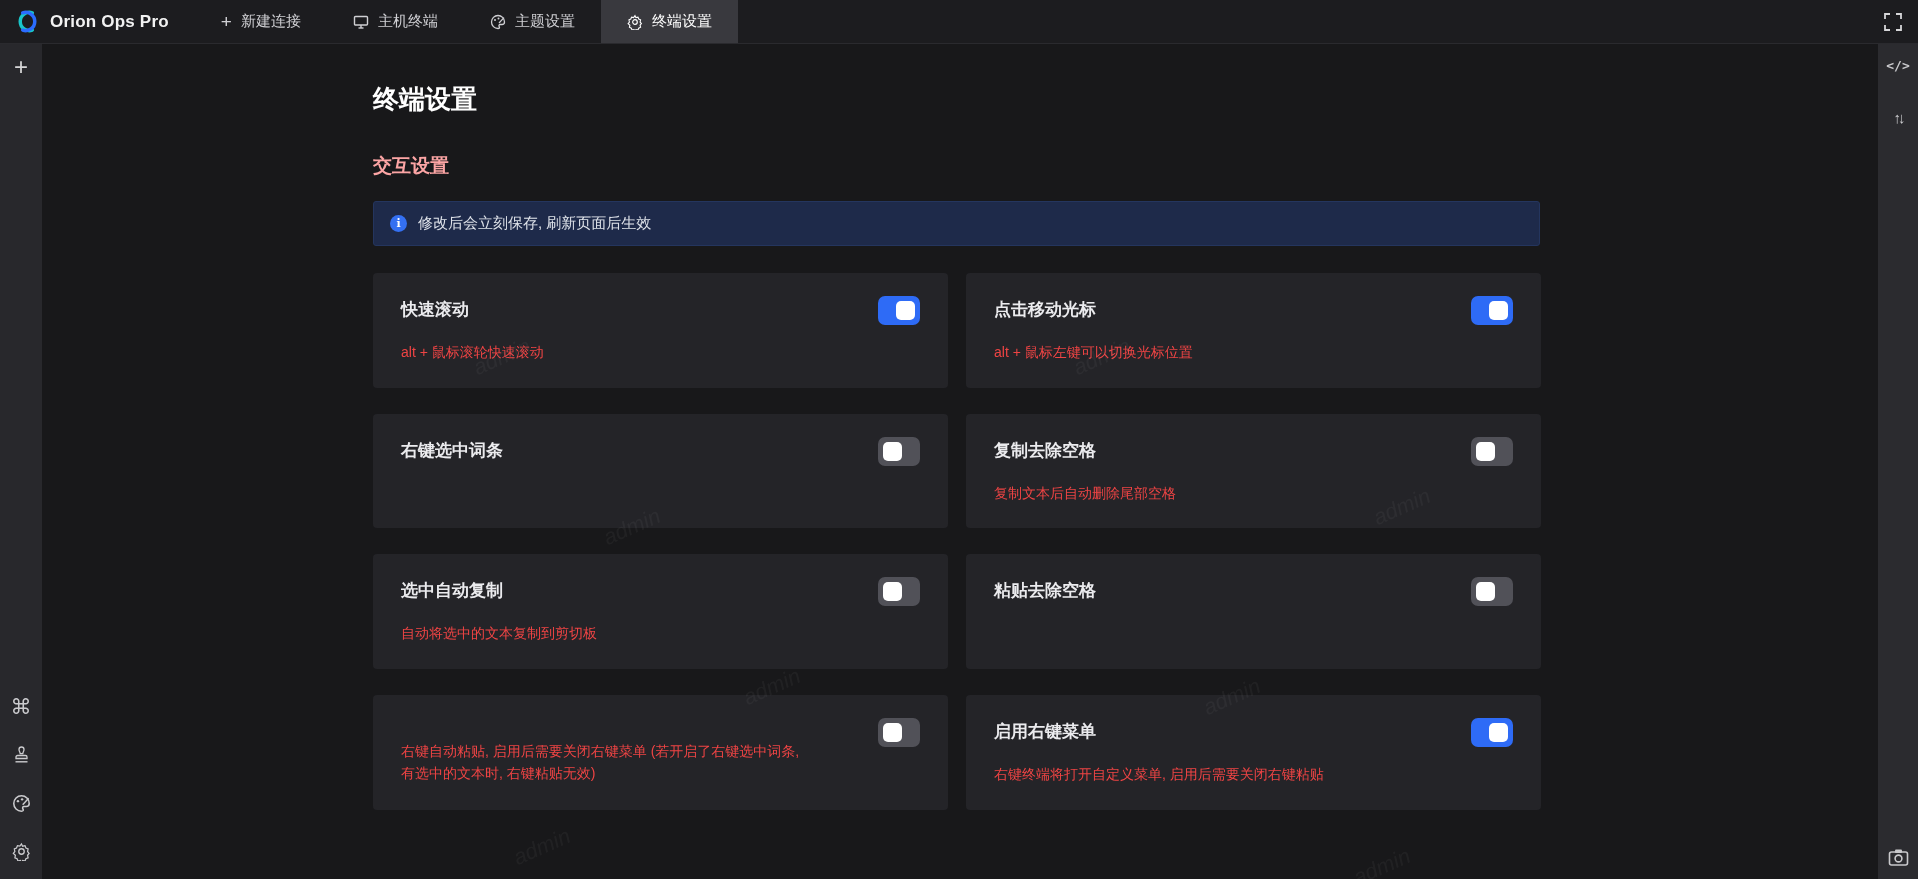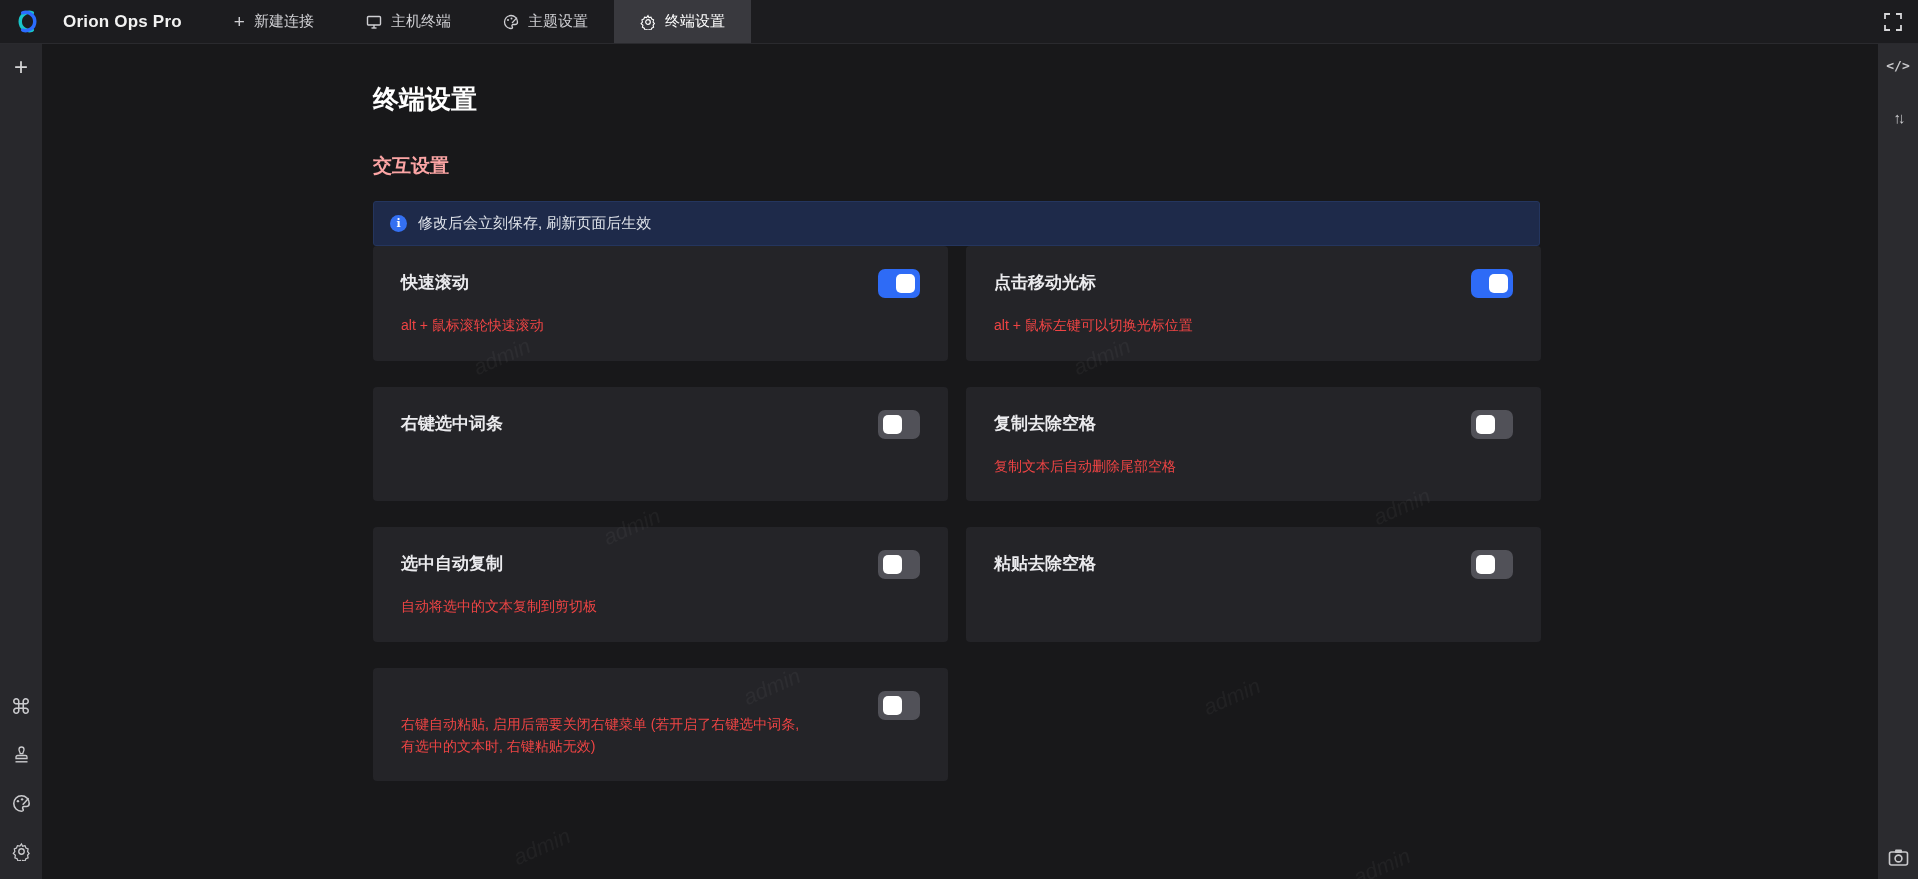--- a/index.html
+++ b/index.html
@@ -3,21 +3,21 @@
 <meta charset="utf-8">
 <style>
   * { box-sizing: border-box; margin: 0; padding: 0; }
   html,body { width:1918px; height:879px; overflow:hidden; background:#141416;
     font-family:"Liberation Sans","DejaVu Sans",sans-serif; }
 
   
   .topbar { position:absolute; left:0; top:0; width:1918px; height:44px;
     background:#1c1c1f; display:flex; align-items:center; z-index:30;
     border-bottom:1px solid #2a2a2e; }
-  .brand { display:flex; align-items:center; gap:22px; padding:0 26px 0 14px; }
+  .brand { display:flex; align-items:center; gap:9px; padding:0 26px 0 14px; }
   .brand-name { color:#f2f2f2; font-size:17px; font-weight:bold; letter-spacing:.2px; }
   .tabs { display:flex; height:100%; }
   .tab { display:flex; align-items:center; gap:9px; padding:0 26px; height:100%;
     color:#cfcfd3; font-size:15px; cursor:pointer; }
   .tab .ticon { font-size:15px; line-height:1; color:#cfcfd3; display:flex; align-items:center; }
   .tab.active { background:#39393e; color:#ffffff; }
   .topbar-right { margin-left:auto; padding-right:15px; }
   .fs-icon { width:20px; height:20px; cursor:pointer; display:block; }
 
   
@@ -45,21 +45,21 @@
   .page-title { color:#ffffff; font-size:26px; font-weight:bold; }
   .section-title { color:#fca5a5; font-size:19px; font-weight:bold; margin-top:36px; }
 
   .notice { margin-top:22px; height:45px; background:#1e2a4a; border:1px solid #24355e;
     border-radius:3px; display:flex; align-items:center; padding:0 16px; }
   .info-icon { width:17px; height:17px; border-radius:50%; background:#3470f2; color:#fff;
     font-size:11px; font-weight:bold; display:flex; align-items:center; justify-content:center;
     font-family:"DejaVu Serif",serif; flex:0 0 auto; }
   .notice-text { color:#dfe3ea; font-size:15px; margin-left:11px; }
 
-  .cards { display:grid; grid-template-columns:575px 575px; gap:26px 18px; }
+  .cards { margin-top:27px; display:grid; grid-template-columns:575px 575px; gap:26px 18px; }
   .card { position:relative; background:#242428; border-radius:4px; padding:25px 28px 24px 28px; }
   .card-title { color:#ebebee; font-size:17px; font-weight:600; }
   .card-desc { color:#ef4444; font-size:14px; line-height:1.55; margin-top:21px; padding-right:120px; }
   .card-desc:empty { display:none; }
 
   .toggle { position:absolute; top:23px; right:28px; width:42px; height:29px;
     border-radius:7px; background:#515158; cursor:pointer; }
   .toggle .knob { position:absolute; top:5px; left:5px; width:19px; height:19px;
     border-radius:5px; background:#ffffff; }
   .toggle.on { background:#2e6bf6; }
@@ -237,16 +237,23 @@
           </div>
       </div>
 
       <div class="card">
         <div class="toggle">
             <span class="knob"></span>
           </div>
         <div class="card-desc">右键自动粘贴, 启用后需要关闭右键菜单 (若开启了右键选中词条, 有选中的文本时, 右键粘贴无效)</div>
       </div>
 
+      <div class="card">
+        <div class="card-title">启用右键菜单</div>
+        <div class="toggle on">
+            <span class="knob"></span>
+          </div>
+        <div class="card-desc">右键终端将打开自定义菜单, 启用后需要关闭右键粘贴</div>
+      </div>
 
     </div>
   </div>
 </div>
 
 </body></html>

